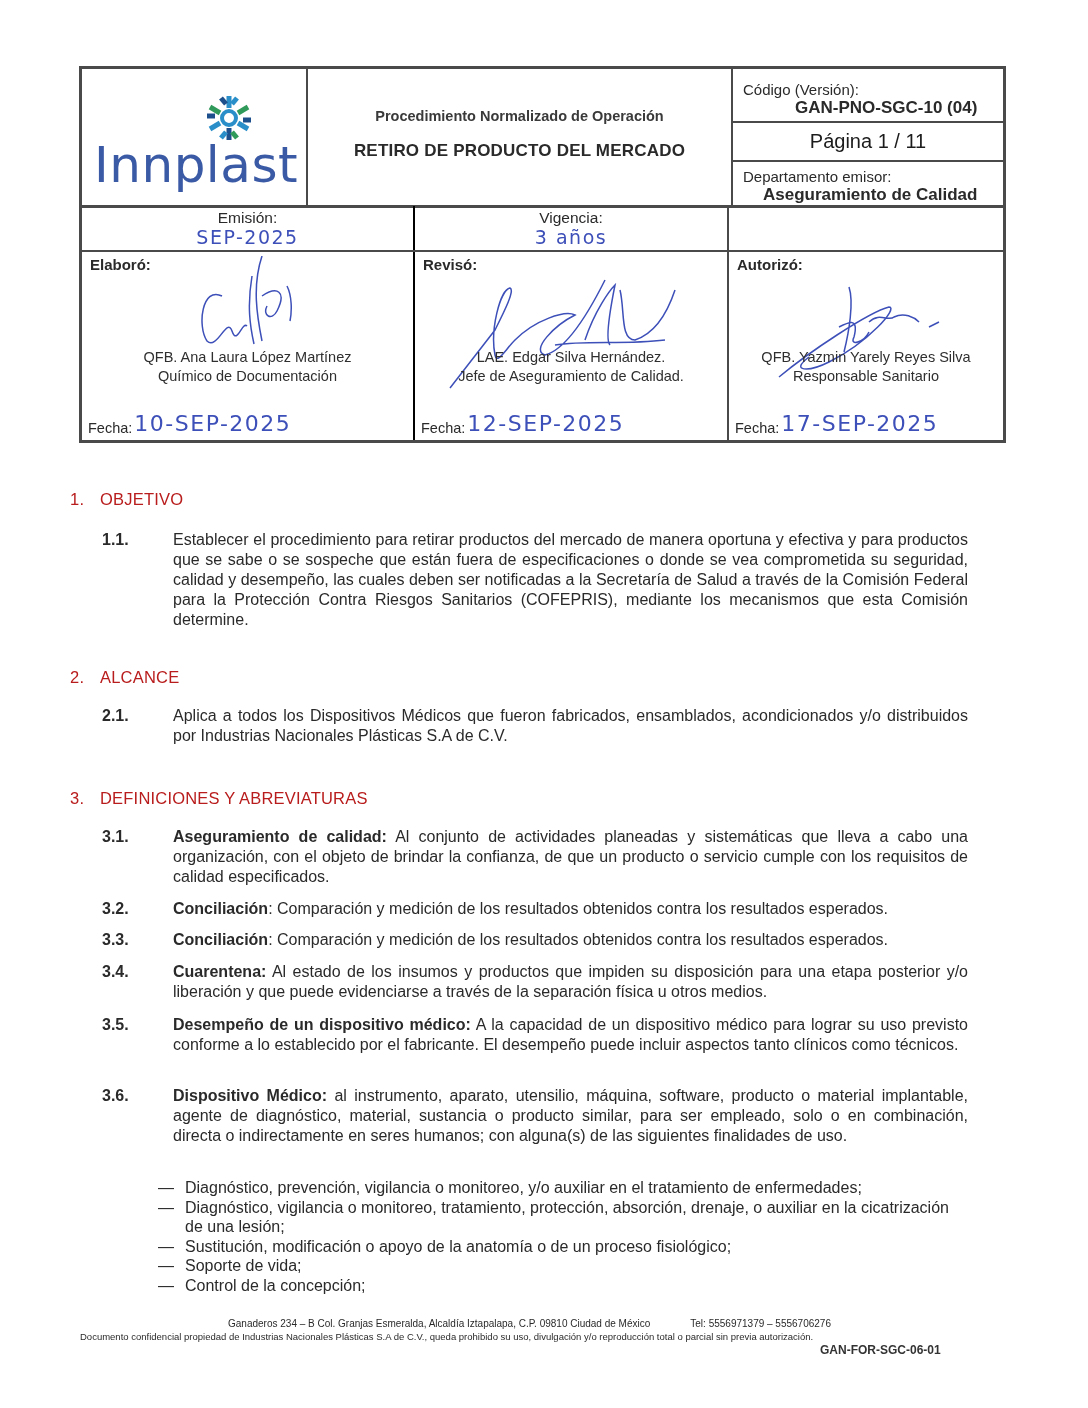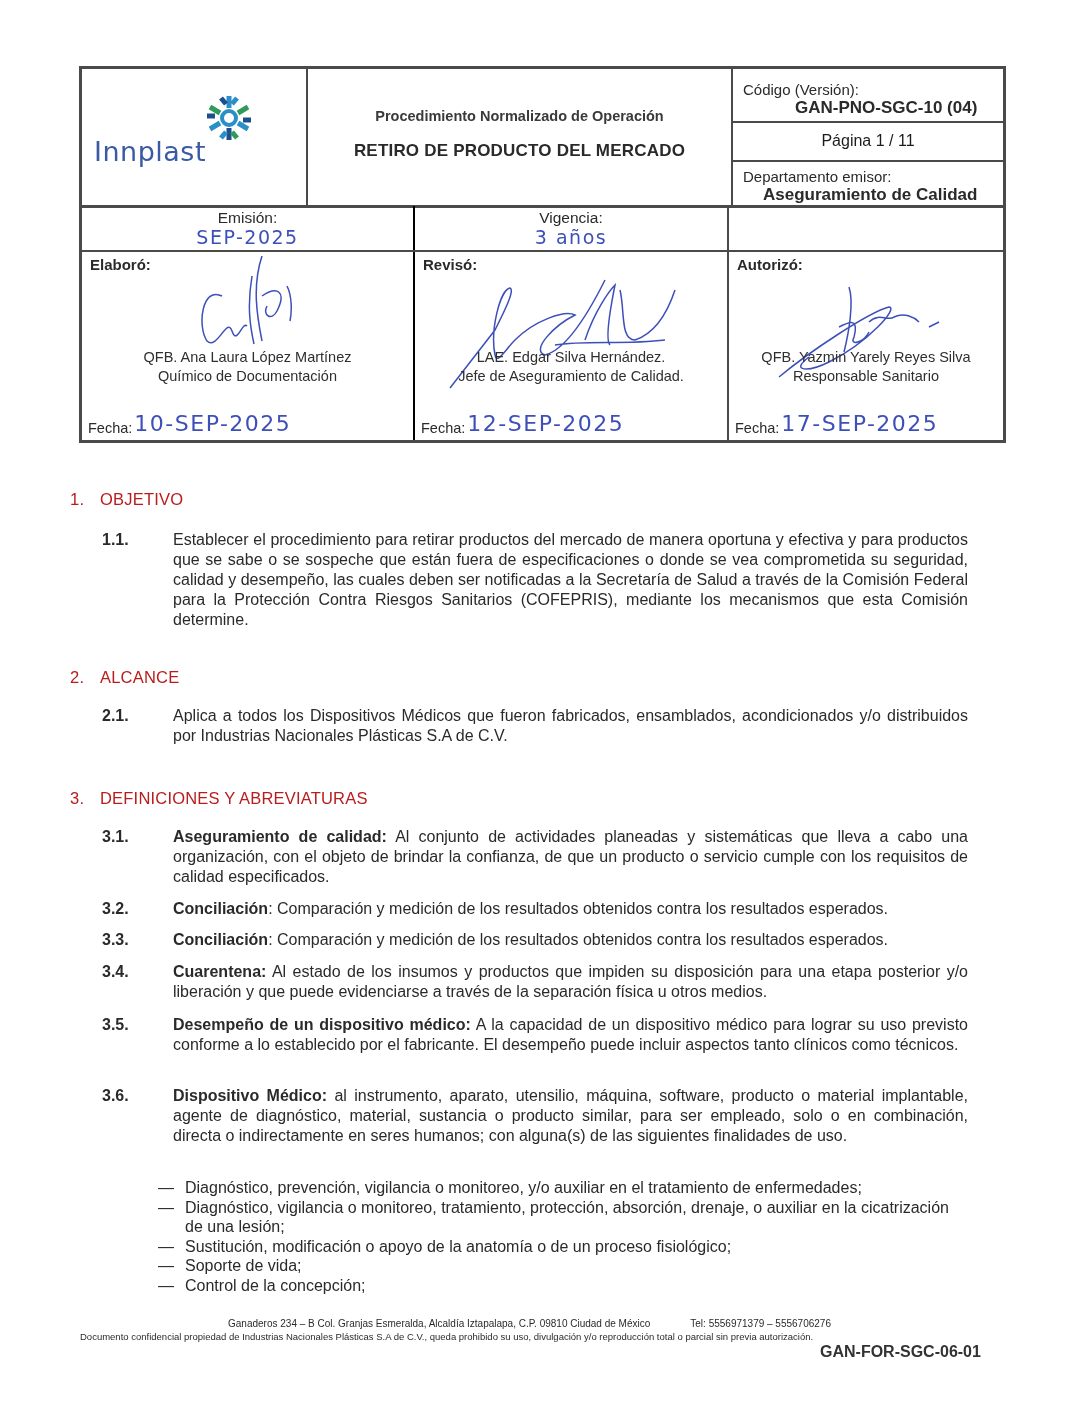--- a/index.html
+++ b/index.html
@@ -9,29 +9,29 @@
     
     .hdr { position: absolute; left: 79px; top: 66px; width: 927px; height: 142px;
            border: 3px solid #4a4a4a; display: flex; }
     .hdr .logo-cell { width: 226px; border-right: 2px solid #4a4a4a; position: relative; }
     .hdr .title-cell { width: 425px; border-right: 2px solid #4a4a4a; display: flex; flex-direction: column;
                        align-items: center; justify-content: center; gap: 17px; padding-bottom: 6px; }
     .hdr .meta-cell { flex: 1; display: flex; flex-direction: column; }
     .meta-row { border-bottom: 2px solid #4a4a4a; padding: 0 10px; }
     .meta-row:last-child { border-bottom: none; }
     .meta-row.code { height: 57px; padding-top: 12px; }
-    .meta-row.page { height: 42px; display: flex; align-items: center; justify-content: center; font-size: 16px; }
+    .meta-row.page { height: 42px; display: flex; align-items: center; justify-content: center; font-size: 20px; }
     .meta-row.dept { flex: 1; padding-top: 6px; }
     .meta-label { font-size: 15px; color: #2a2a2a; }
     .meta-value { font-size: 17px; font-weight: bold; color: #2a2a2a; padding-left: 20px; }
     .meta-row.code .meta-value { padding-left: 52px; }
     .proc-sub { font-size: 14.5px; font-weight: bold; color: #3a3a3a; }
     .proc-title { font-size: 17px; font-weight: bold; color: #2a2a2a; letter-spacing: 0.2px; }
 
-    .logo-text { position: absolute; left: 12px; top: 67px; font-size: 27px; color: #3b5aa6;
+    .logo-text { position: absolute; left: 12px; top: 67px; font-size: 50px; color: #3b5aa6;
                  font-family: "DejaVu Sans", sans-serif; letter-spacing: 0.5px; }
     .logo-mark { position: absolute; left: 123px; top: 25px; width: 48px; height: 48px; }
 
     
     .sig { position: absolute; left: 79px; top: 206px; width: 927px; height: 237px;
            border: 3px solid #4a4a4a; border-top: none; }
     .sig-row1 { display: flex; height: 46px; border-bottom: 2px solid #4a4a4a; }
     .sig-row2 { display: flex; height: 188px; }
     .c1 { width: 333px; border-right: 2px solid #000000; }
     .c2 { width: 314px; border-right: 2px solid #4a4a4a; }
@@ -56,21 +56,21 @@
     .item .term { font-weight: bold; }
     .bullets { position: absolute; left: 158px; width: 800px; font-size: 16px; color: #2a2a2a; line-height: 19.5px; }
     .bullets li { list-style: none; padding-left: 27px; position: relative; }
     .bullets li .dash { position: absolute; left: 0; top: 0; }
 
     
     .footer { position: absolute; left: 0; width: 100%; font-size: 9.5px; color: #2a2a2a; }
     .f1 { position: absolute; top: 1318px; left: 228px; font-size: 10px; white-space: nowrap; }
     .f1 .tel { margin-left: 40px; }
     .f2 { position: absolute; top: 1331px; left: 80px; font-size: 9.5px; white-space: nowrap; }
-    .f3 { position: absolute; top: 1343px; left: 820px; font-size: 16px; font-weight: bold; color: #333; }
+    .f3 { position: absolute; top: 1343px; left: 820px; font-size: 12px; font-weight: bold; color: #333; }
   </style>
 </head>
 <body>
 
 <div class="hdr">
   <div class="logo-cell">
     <svg class="logo-mark" viewBox="0 0 48 48">
       <g stroke-width="5" stroke-linecap="butt" fill="none">
         <line x1="24" y1="2" x2="24" y2="14" stroke="#2a8fc9"></line>
         <line x1="24" y1="34" x2="24" y2="46" stroke="#1d4f8c"></line>

